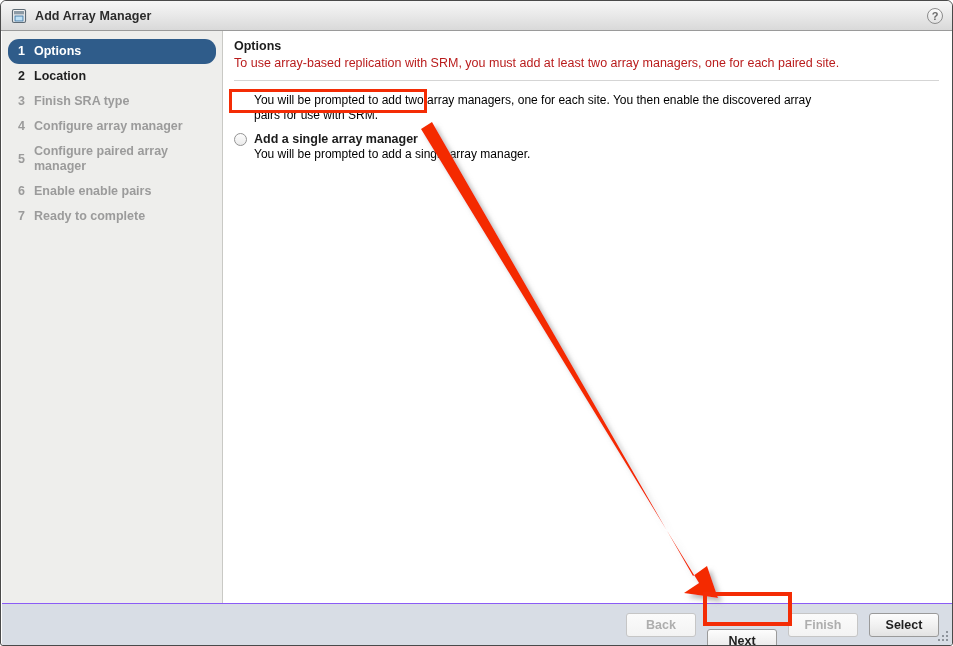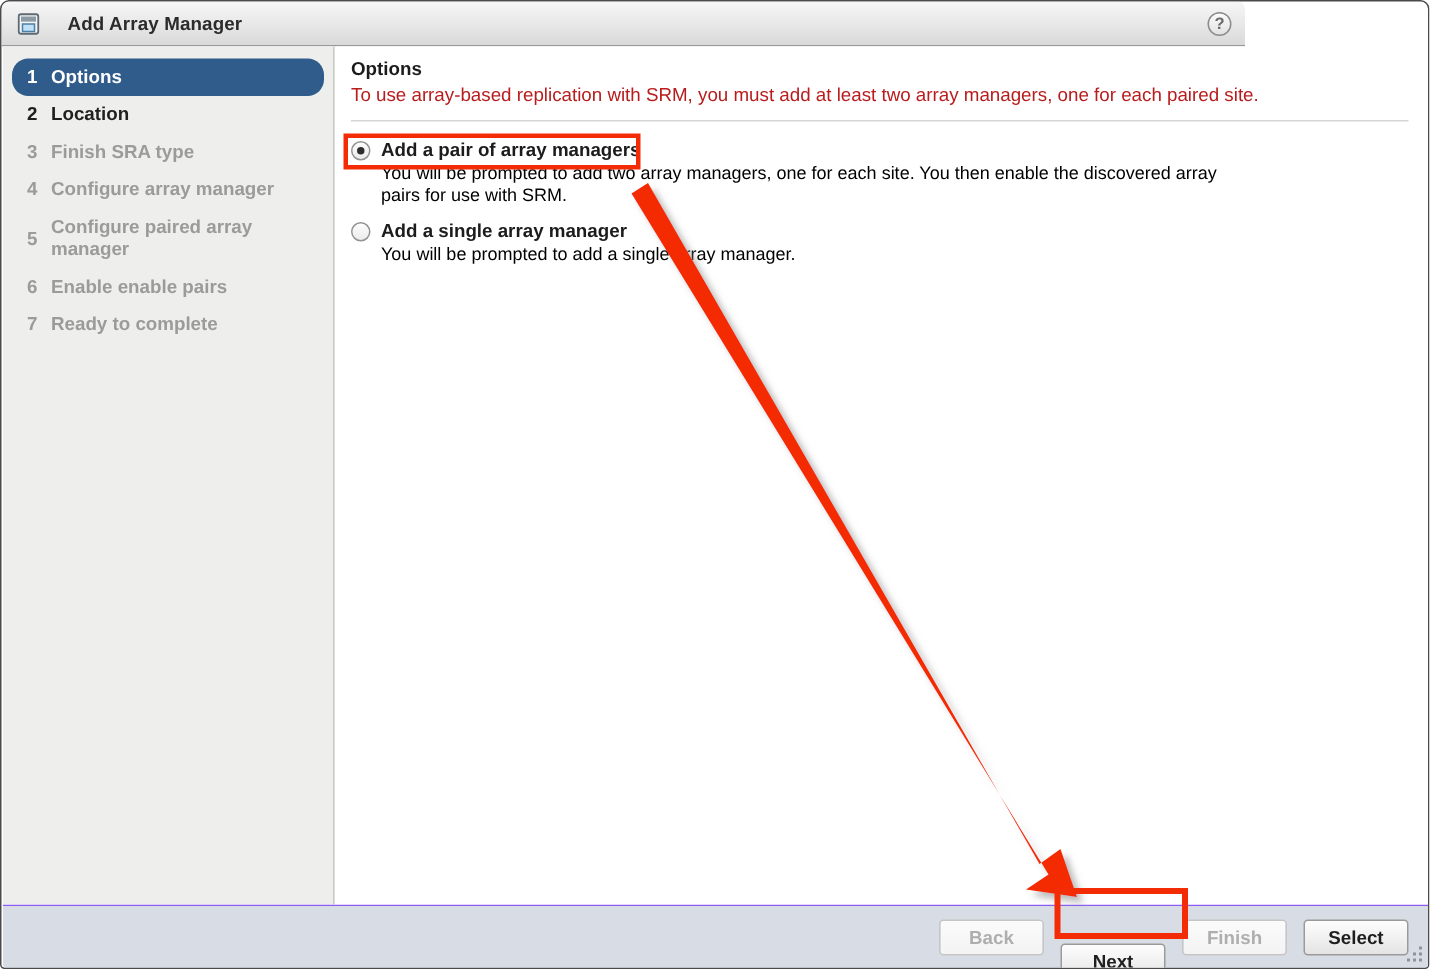--- a/index.html
+++ b/index.html
@@ -20,29 +20,28 @@
     overflow: hidden;
     background: #ffffff;
     border: 1px solid #4a4a4a;
     border-radius: 6px 6px 3px 3px;
   }
 
   
   #titlebar {
     position: absolute;
     left: 0; top: 0;
-    width: 829px;
+    width: 951px;
     height: 30px;
     box-sizing: border-box;
     background: linear-gradient(to bottom, #f6f6f6 0%, #eaeaea 45%, #d9d9d9 100%);
     border-bottom: 1px solid #9a9a9a;
     border-radius: 5px 5px 0 0;
     display: flex;
     align-items: center;
-    gap: 10px;
   }
   #title-icon {
     width: 16px; height: 16px;
     margin-left: 10px;
     position: relative;
     flex: 0 0 auto;
   }
   #title-text {
     margin-left: 8px;
     font-size: 12.5px;
@@ -318,24 +317,20 @@
       <span class="lbl">Ready to complete</span>
     </div>
   </div>
 
   <div id="content">
     <div id="content-title">Options</div>
     <div id="content-desc">To use array-based replication with SRM, you must add at least two array managers, one for each paired site.</div>
     <div id="divider"></div>
 
     <div class="option-block">
-      <div class="option-row">
-        <span class="radio checked"></span>
-        <span class="option-label">Add a pair of array managers</span>
-      </div>
       <div class="option-desc">You will be prompted to add two array managers, one for each site. You then enable the discovered array pairs for use with SRM.</div>
     </div>
 
     <div class="option-block second">
       <div class="option-row">
         <span class="radio"></span>
         <span class="option-label">Add a single array manager</span>
       </div>
       <div class="option-desc">You will be prompted to add a single array manager.</div>
     </div>

